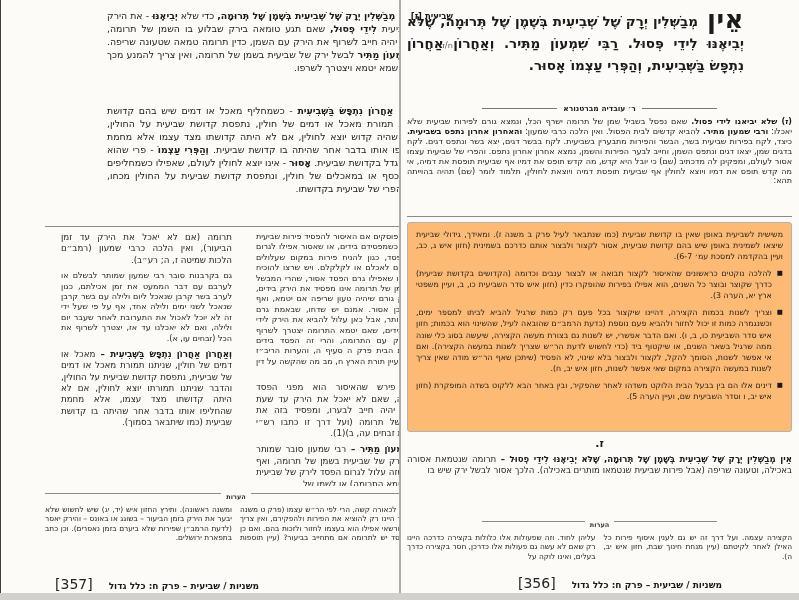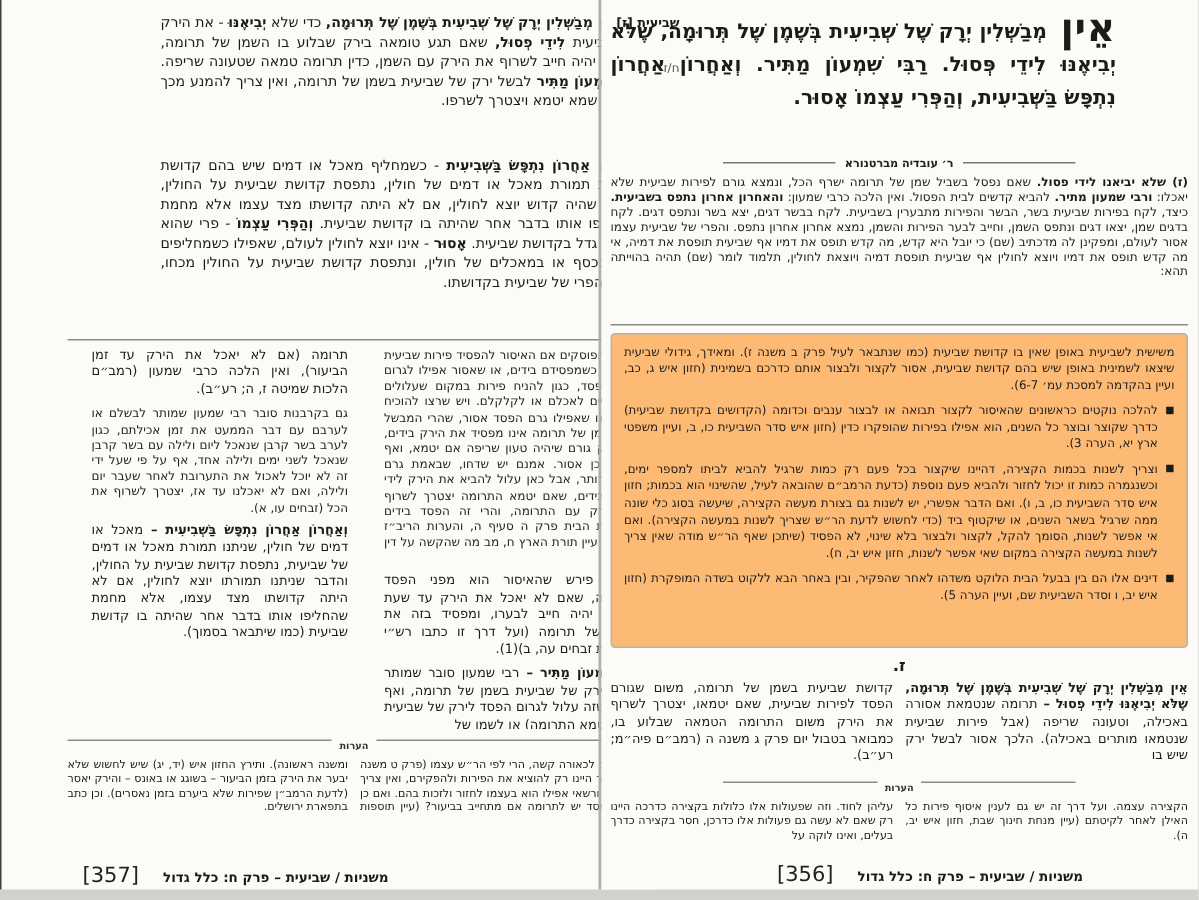--- a/index.html
+++ b/index.html
@@ -137,21 +137,20 @@
         <div class="bullet-item">
           <span class="sq">■</span>
           <div class="bullet-text">דינים אלו הם בין בבעל הבית הלוקט משדהו לאחר שהפקיר, ובין באחר הבא ללקוט בשדה המופקרת (חזון איש יב, ו וסדר השביעית שם, ועיין הערה 5).</div>
         </div>
       </div>
 
       <div class="section-letter">ז.</div>
 
       <div class="cols rp-cols">
         <div class="col b-rich"><b>אֵין מְבַשְּׁלִין יְרָק שֶׁל שְׁבִיעִית בְּשֶׁמֶן שֶׁל תְּרוּמָה, שֶׁלֹּא יְבִיאֶנּוּ לִידֵי פְסוּל – </b>תרומה שנטמאת אסורה באכילה, וטעונה שריפה (אבל פירות שביעית שנטמאו מותרים באכילה). הלכך אסור לבשל ירק שיש בו</div>
-        <div class="col b-rich">קדושת שביעית בשמן של תרומה, משום שגורם הפסד לפירות שביעית, שאם יטמאו, יצטרך לשרוף את הירק משום התרומה הטמאה שבלוע בו, כמבואר בטבול יום פרק ג משנה ה (רמב״ם פיה״מ; רע״ב).</div>
       </div>
 
       <div class="notes-divider short">
         <span class="notes-label">הערות</span>
       </div>
 
       <div class="cols footnotes rp-fn">
         <div class="col b-rich">הקצירה עצמה. ועל דרך זה יש גם לענין איסוף פירות כל האילן לאחר לקיטתם (עיין מנחת חינוך שבת, חזון איש יב, ה).</div>
         <div class="col b-rich">עליהן לחוד. וזה שפעולות אלו כלולות בקצירה כדרכה היינו רק שאם לא עשה גם פעולות אלו כדרכן, חסר בקצירה כדרך בעלים, ואינו לוקה על</div>
       </div>

